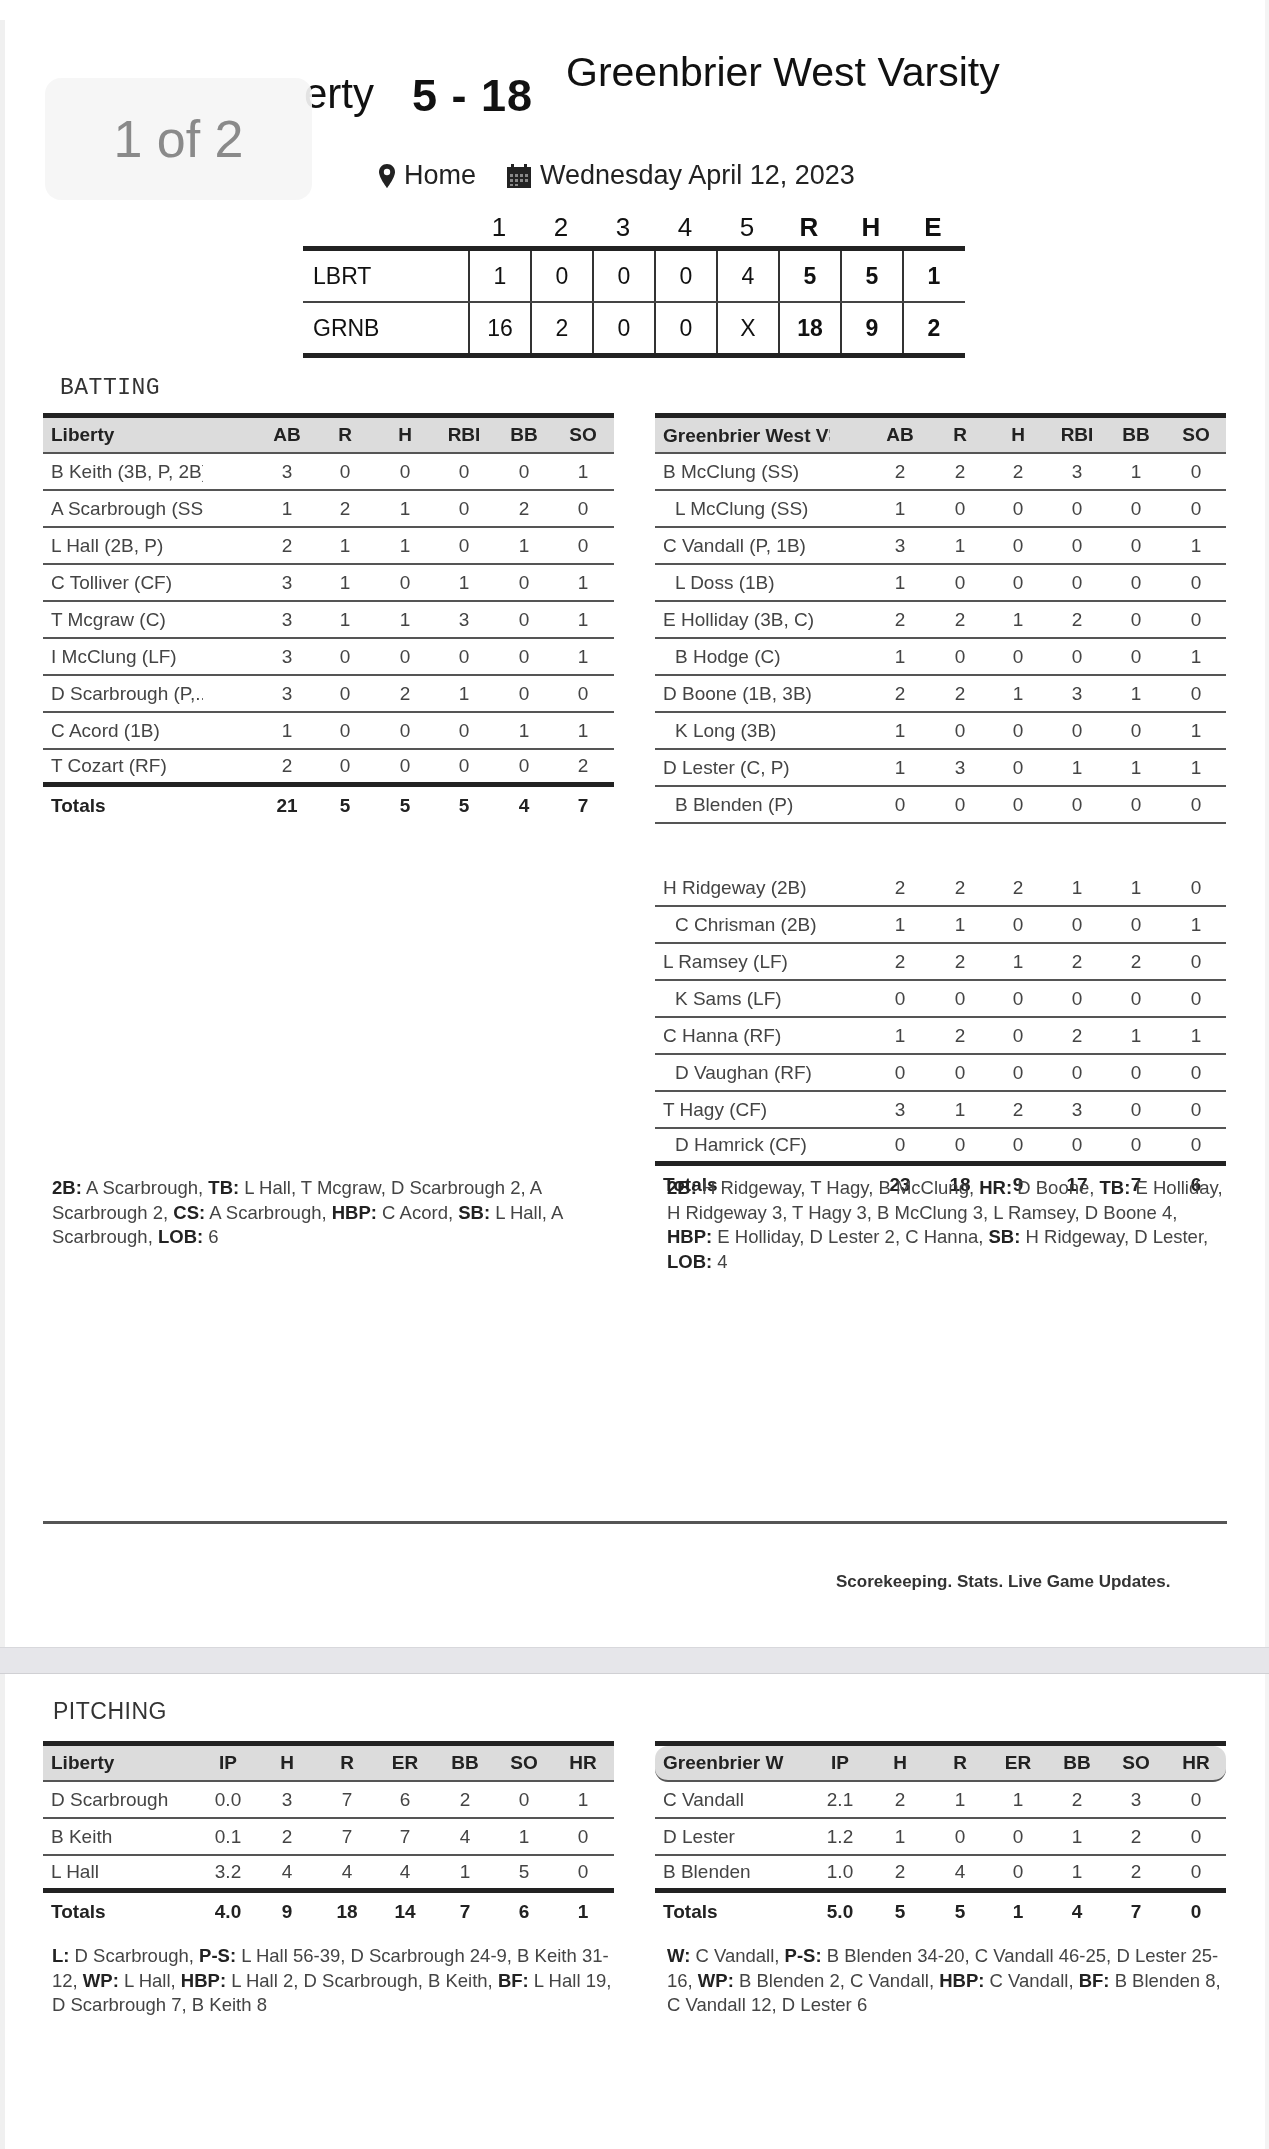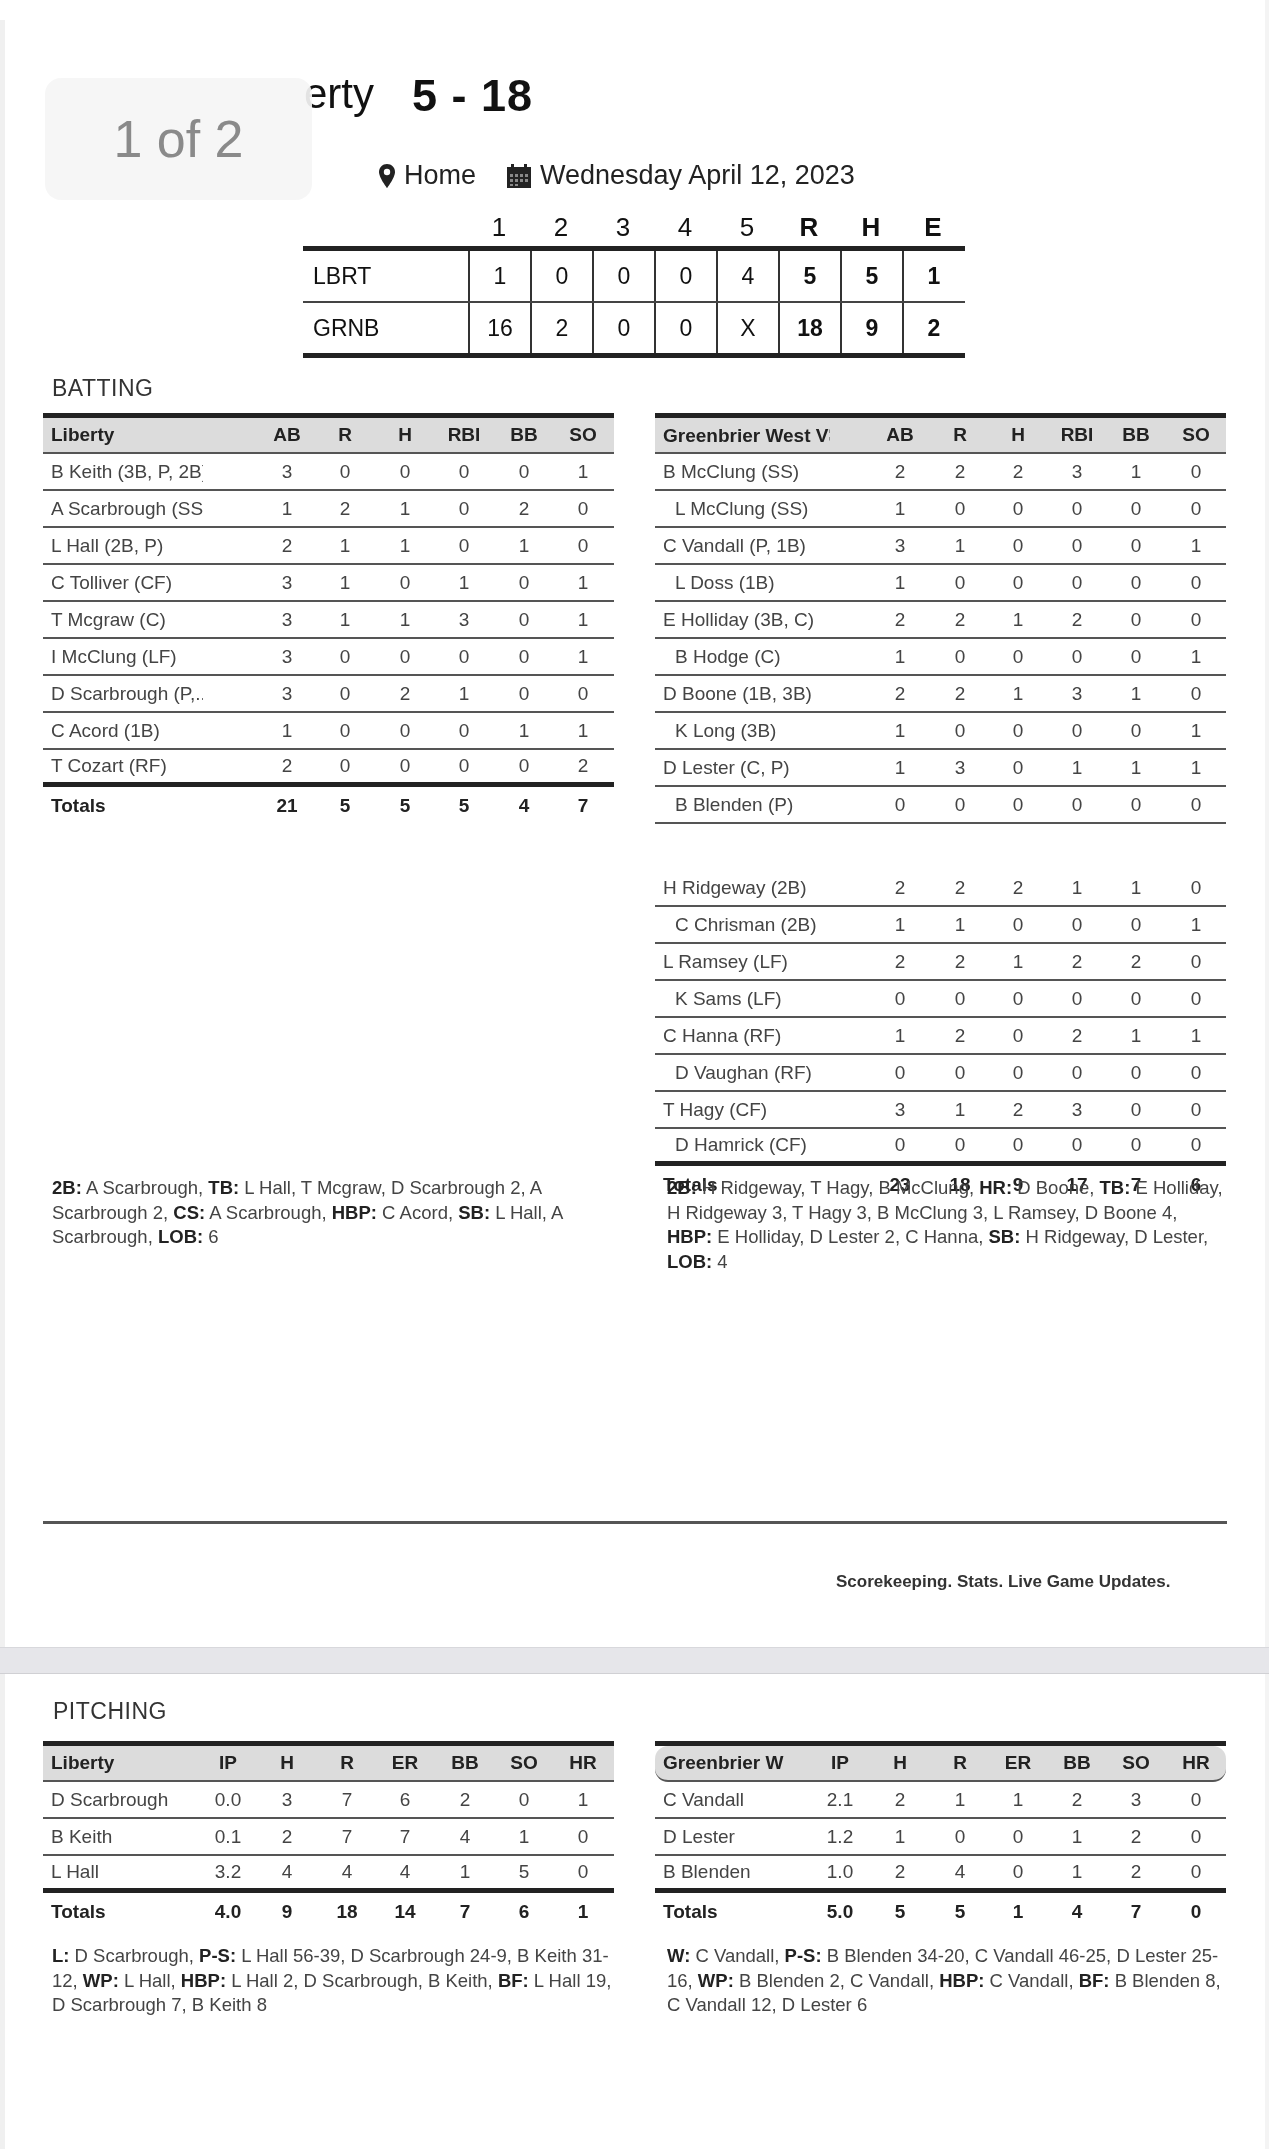--- a/index.html
+++ b/index.html
@@ -51,20 +51,21 @@
 </head>
 <body>
 
 <div class="page-edge-left"></div>
 <div class="page-edge-right"></div>
 
 <div class="pager">1 of 2</div>
 <div class="away-name">erty</div>
 <div class="score">5 - 18</div>
 <div class="home-title">
+  <div>Greenbrier West Varsity</div>
 </div>
 <div class="meta">
   <span class="icon">
     <svg width="18" height="26" viewBox="0 0 18 26">
         <path d="M9 1C4.6 1 1 4.5 1 8.9 1 14.5 9 25 9 25s8-10.5 8-16.1C17 4.5 13.4 1 9 1z" fill="#222"></path>
         <circle cx="9" cy="9" r="3.2" fill="#fff"></circle>
       </svg>
   </span>
   <span class="txt">Home</span>
   <span class="gap"></span>
@@ -120,21 +121,21 @@
       <div class="ls-cell">0</div>
       <div class="ls-cell">0</div>
       <div class="ls-cell">X</div>
       <div class="ls-cell bold">18</div>
       <div class="ls-cell bold">9</div>
       <div class="ls-cell bold">2</div>
     </div>
     <div class="ls-bottom"></div>
   </div>
 
-<div class="section-label" style="left:52px; top:375px;">BATTING</div>
+<div class="section-label" style="left:60px; top:375px;font-family:Liberation Mono, monospace;">BATTING</div>
 <div class="stat-table" id="bat-away" style="left:43px; top:413px; width:571px;">
     <div class="st-row header" style="position: relative;">
       <div class="st-name" style="width: 160px;">Liberty</div>
       <div class="st-num" style="width: 80px; position: absolute; left: 204px;">AB</div>
       <div class="st-num" style="width: 80px; position: absolute; left: 262px;">R</div>
       <div class="st-num" style="width: 80px; position: absolute; left: 322px;">H</div>
       <div class="st-num" style="width: 80px; position: absolute; left: 381px;">RBI</div>
       <div class="st-num" style="width: 80px; position: absolute; left: 441px;">BB</div>
       <div class="st-num" style="width: 80px; position: absolute; left: 500px;">SO</div>
     </div>

